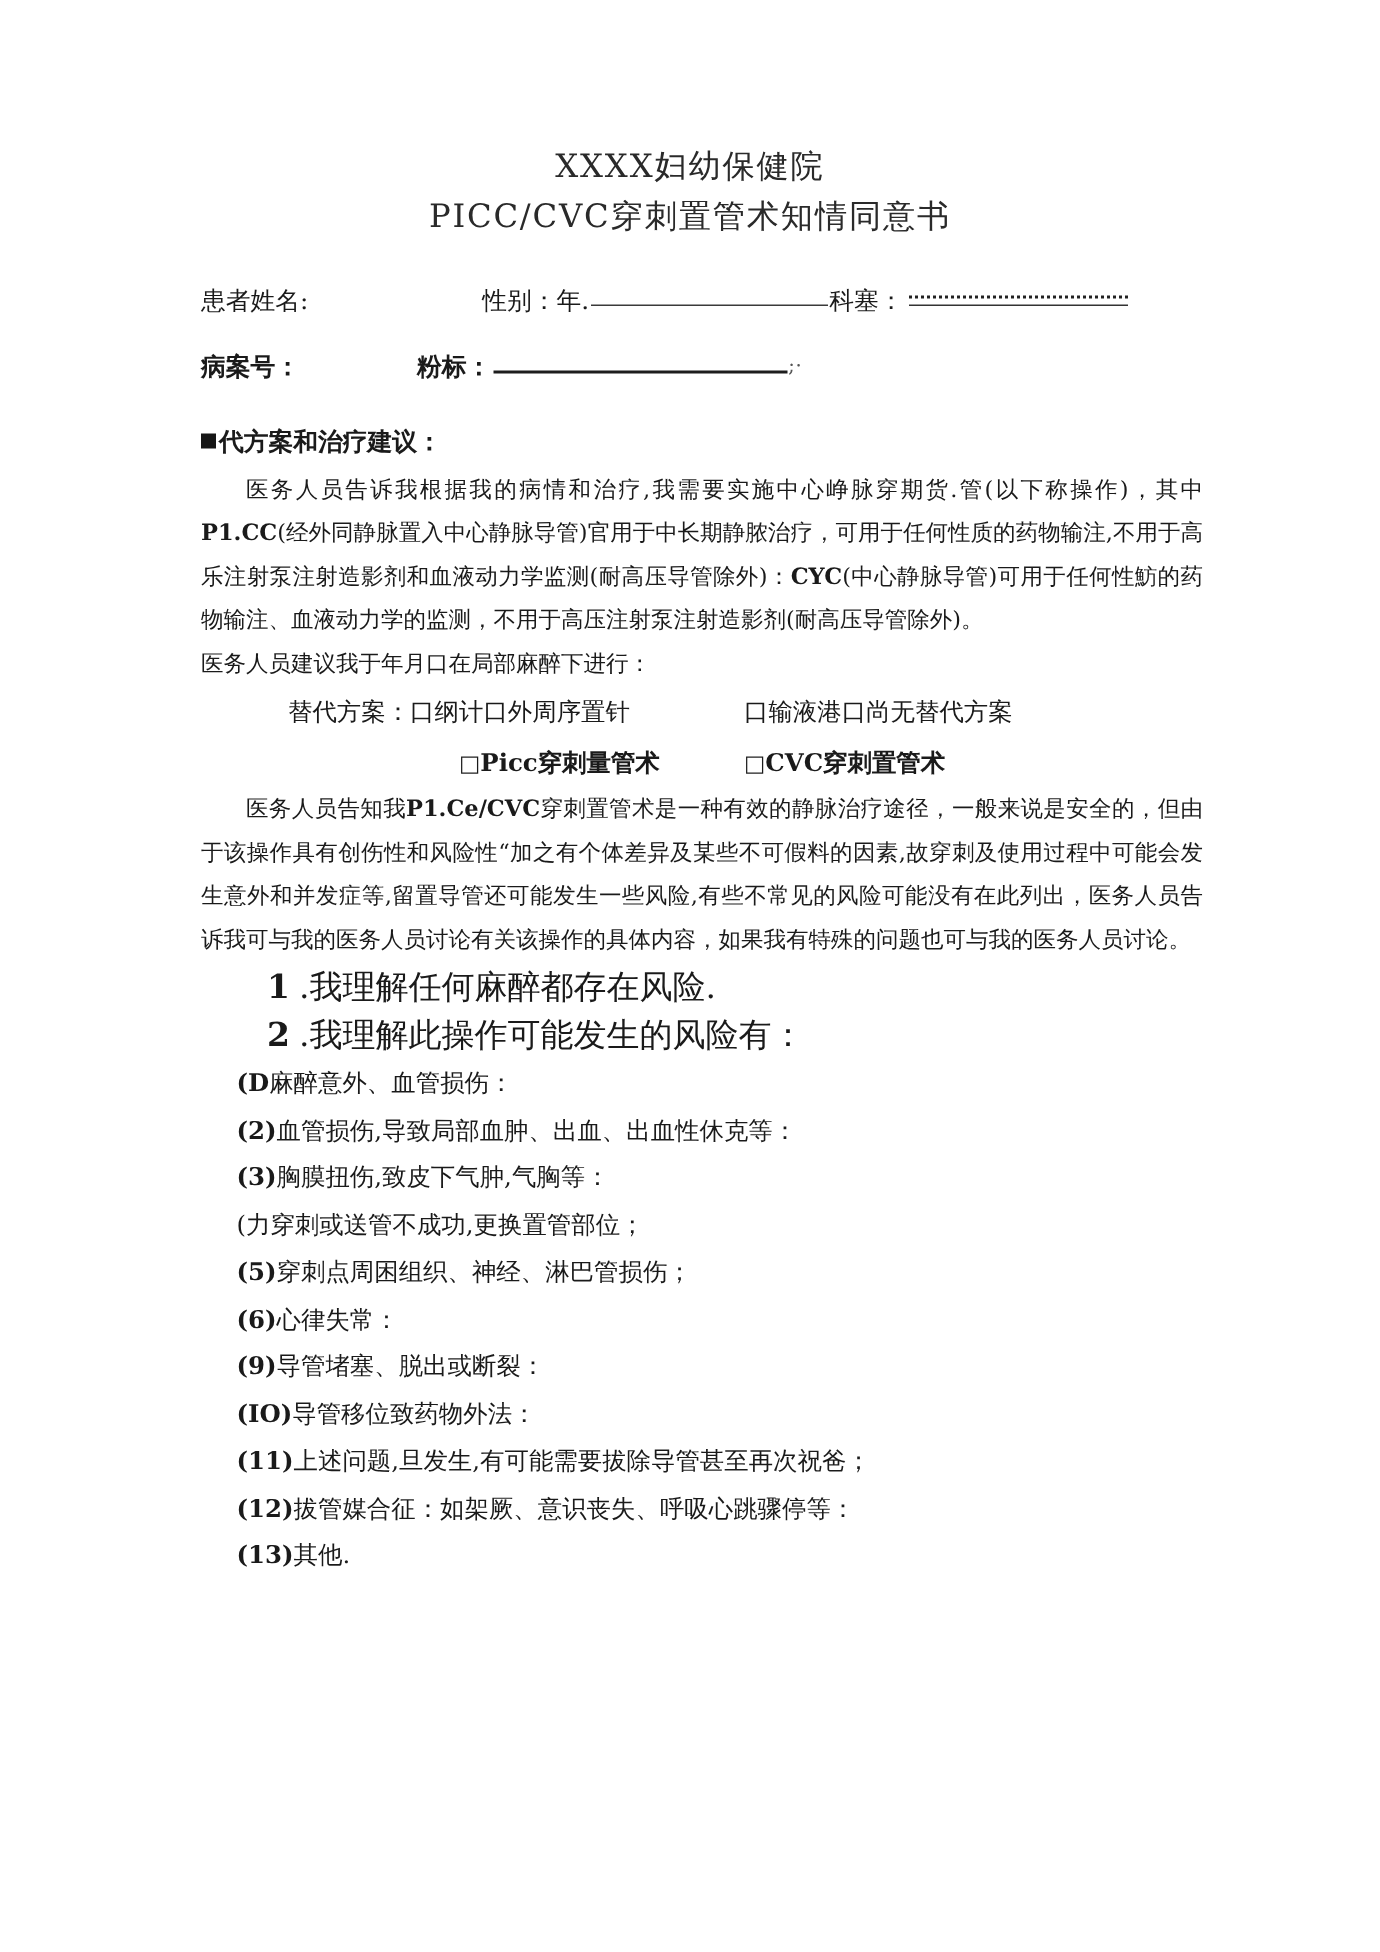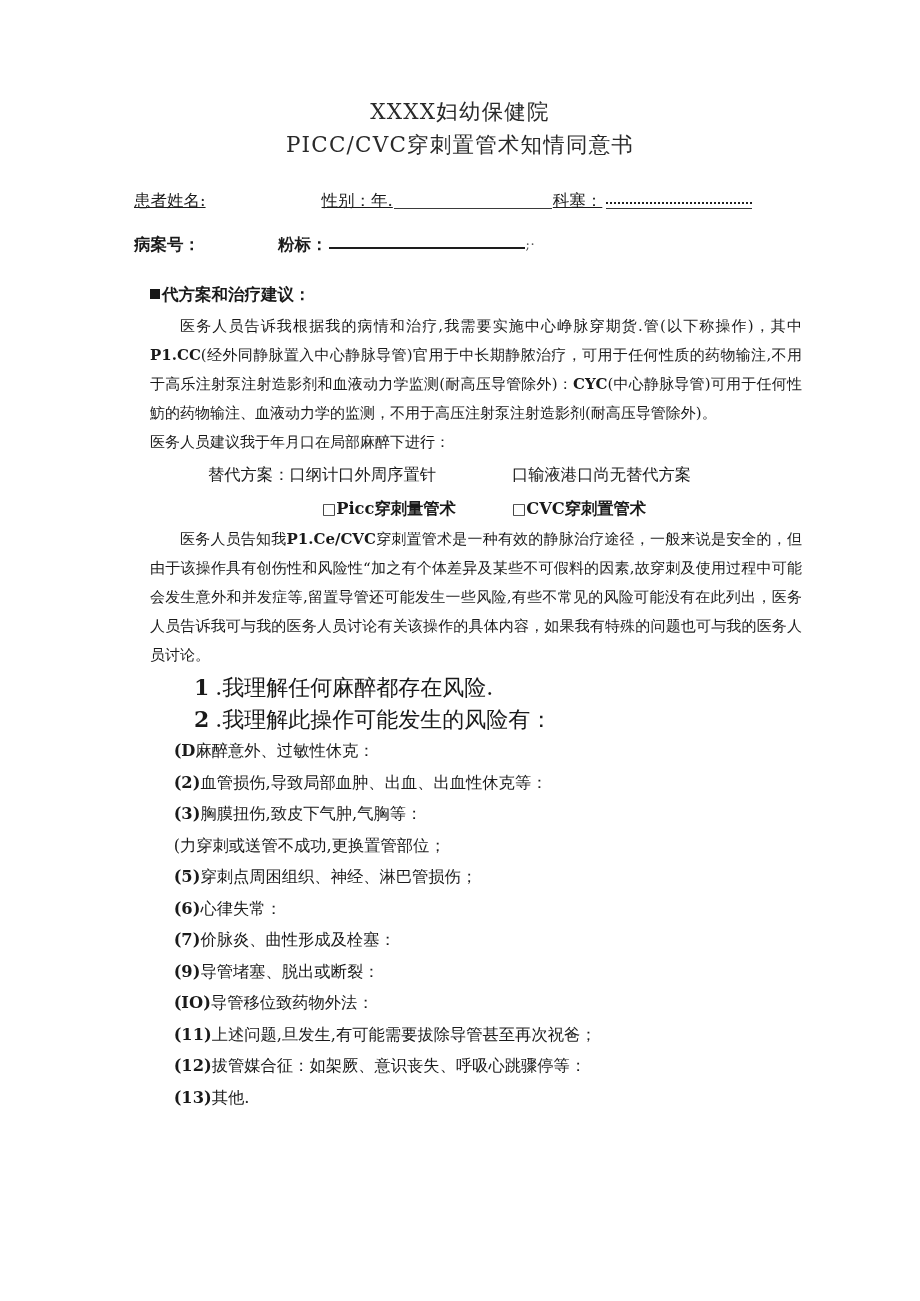--- a/index.html
+++ b/index.html
@@ -44,25 +44,24 @@
   }
 
   
   .meta {
     margin-top: 26px;
     padding-left: 134px;
     padding-right: 118px;
   }
   .meta-row1 {
     display: flex;
-    align-items: center;
+    align-items: flex-start;
     font-size: 16.5px;
     line-height: 26px;
     white-space: nowrap;
-    text-decoration: underline;
   }
   .m-name { }
   .m-gap1 { display: inline-block; width: 116px; }
   .m-sex { }
   .rule-plain {
     display: inline-block;
     flex: 0 0 auto;
     width: 158px;
     border-bottom: 1.3px solid #3a3a3a;
     height: 15px;
@@ -109,21 +108,20 @@
     color: #555;
     margin-left: 1px;
     letter-spacing: 0.5px;
   }
 
   
   .body-wrap {
     margin-top: 22px;
     padding-left: 134px;
     padding-right: 118px;
-    margin-left: 16px;
   }
   .sec-head {
     font-size: 16.5px;
     font-weight: bold;
     line-height: 30px;
     margin-bottom: 2px;
   }
   .sq {
     display: inline-block;
     width: 10px;
@@ -230,27 +228,26 @@
 
 
     <p class="para indent"><span>医务人员告知我</span><span class="bold">P1.Ce/CVC</span><span>穿刺置管术是一种有效的静脉治疗途径，一般来说是安全的，但由于该操作具有创伤性和风险性“加之有个体差异及某些不可假料的因素,故穿刺及使用过程中可能会发生意外和并发症等,留置导管还可能发生一些风险,有些不常见的风险可能没有在此列出，医务人员告诉我可与我的医务人员讨论有关该操作的具体内容，如果我有特殊的问题也可与我的医务人员讨论。</span></p>
 
     <div class="num-list">
       <div class="num-item"><span class="idx wide">1</span><span>.我理解任何麻醉都存在风险.</span></div>
       <div class="num-item"><span class="idx wide">2</span><span>.我理解此操作可能发生的风险有：</span></div>
     </div>
 
     <div class="sub-list">
-      <div class="sub-item"><span class="idx">(D</span><span>麻醉意外、过敏性休克：</span></div>
+      <div class="sub-item"><span class="idx">(D</span><span>麻醉意外、血管损伤：</span></div>
       <div class="sub-item"><span class="idx">(2)</span><span>血管损伤,导致局部血肿、出血、出血性休克等：</span></div>
       <div class="sub-item"><span class="idx">(3)</span><span>胸膜扭伤,致皮下气肿,气胸等：</span></div>
       <div class="sub-item plain"><span class="idx">(力</span><span>穿刺或送管不成功,更换置管部位；</span></div>
       <div class="sub-item"><span class="idx">(5)</span><span>穿刺点周困组织、神经、淋巴管损伤；</span></div>
       <div class="sub-item"><span class="idx">(6)</span><span>心律失常：</span></div>
-      <div class="sub-item"><span class="idx">(7)</span><span>价脉炎、曲性形成及栓塞：</span></div>
       <div class="sub-item"><span class="idx">(9)</span><span>导管堵塞、脱出或断裂：</span></div>
       <div class="sub-item"><span class="idx">(IO)</span><span>导管移位致药物外法：</span></div>
       <div class="sub-item"><span class="idx">(11)</span><span>上述问题,旦发生,有可能需要拔除导管甚至再次祝爸；</span></div>
       <div class="sub-item"><span class="idx">(12)</span><span>拔管媒合征：如架厥、意识丧失、呼吸心跳骤停等：</span></div>
       <div class="sub-item"><span class="idx">(13)</span><span>其他.</span></div>
     </div>
 
   </div>
 </div>
 

